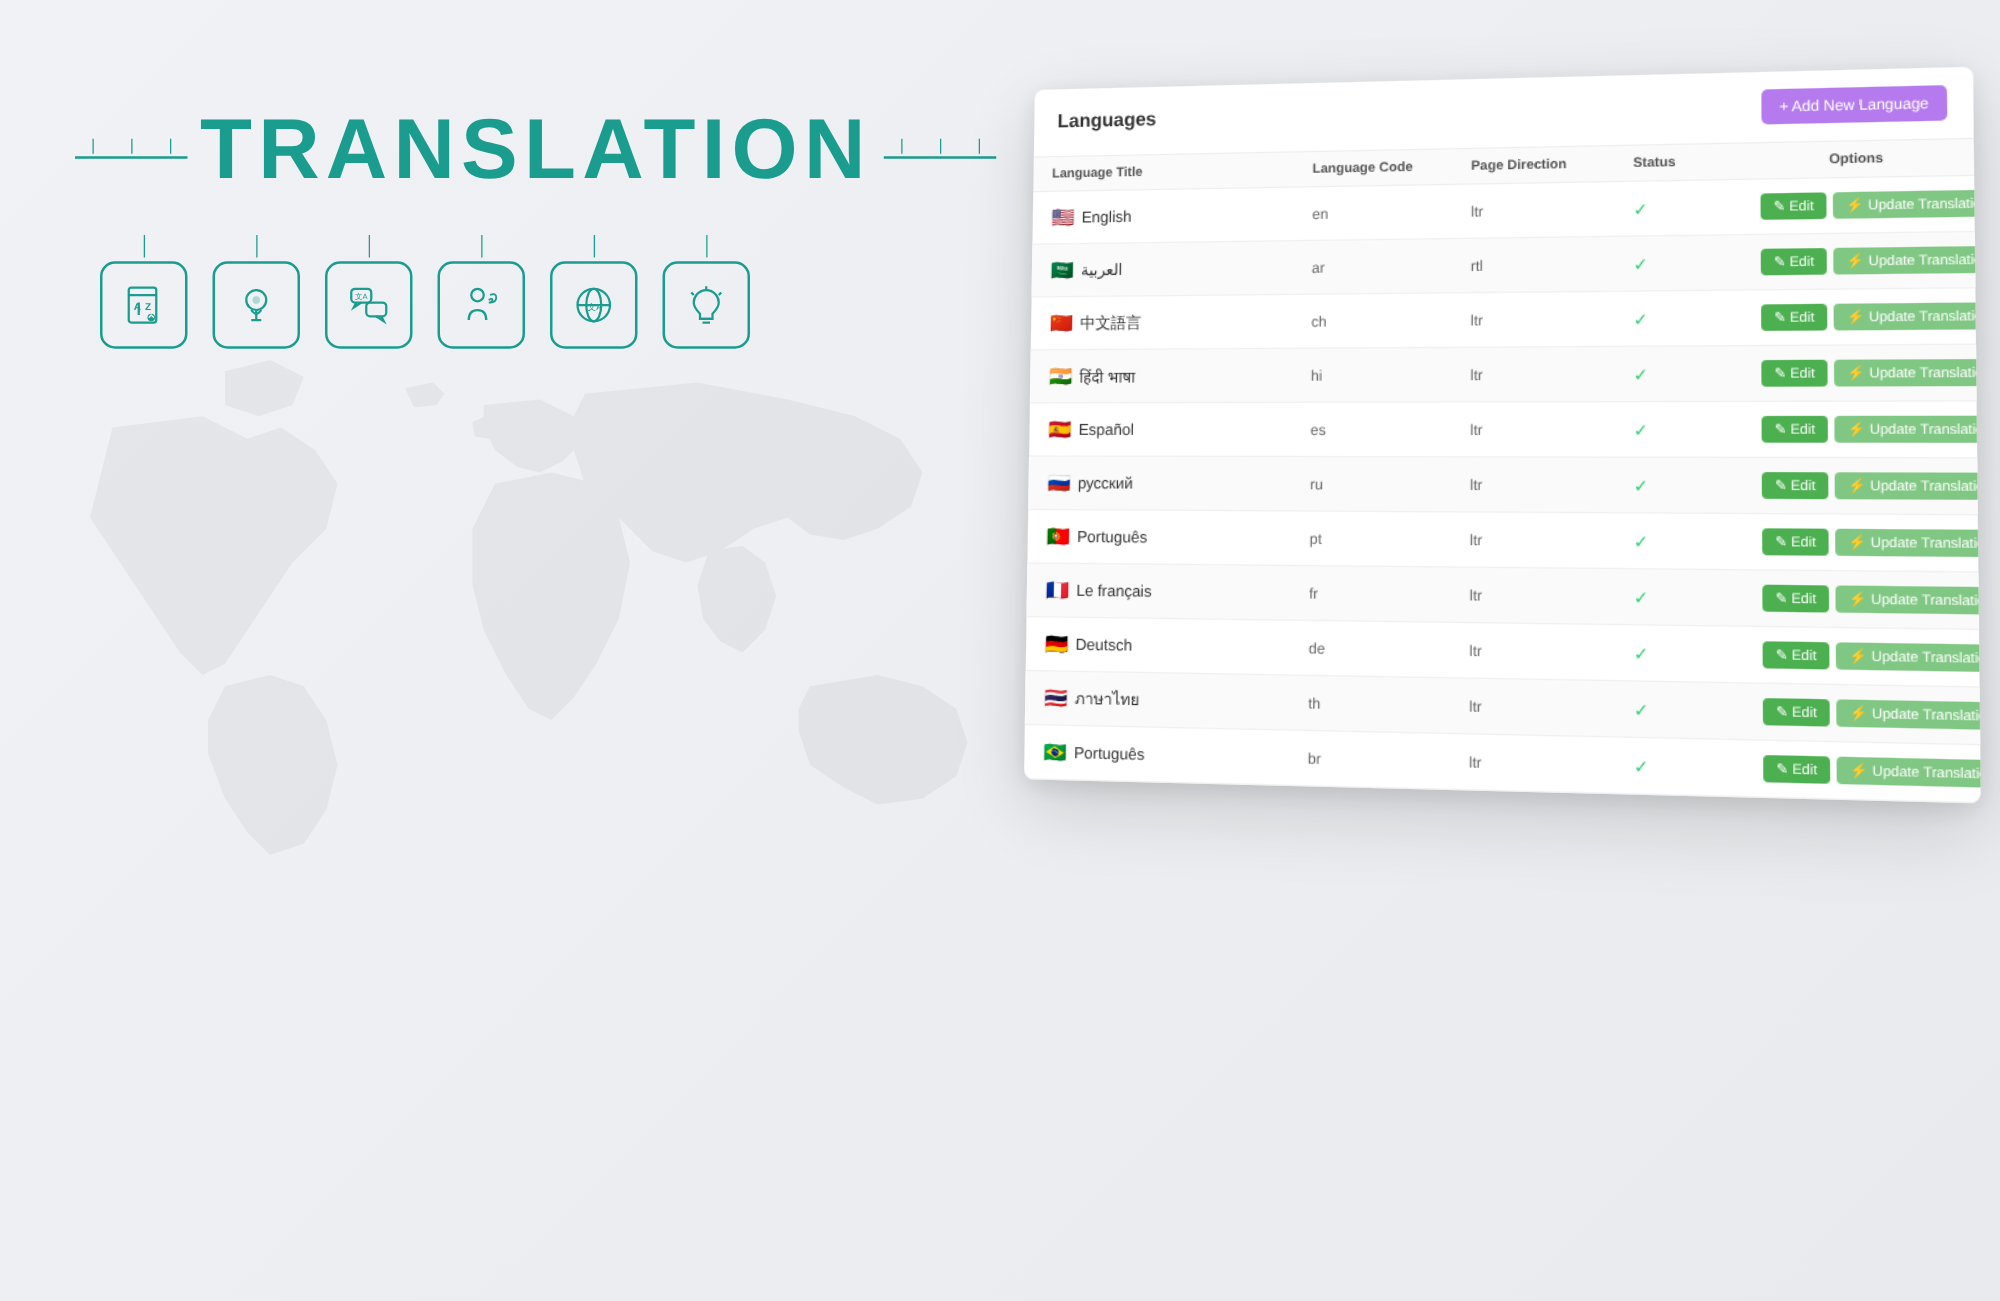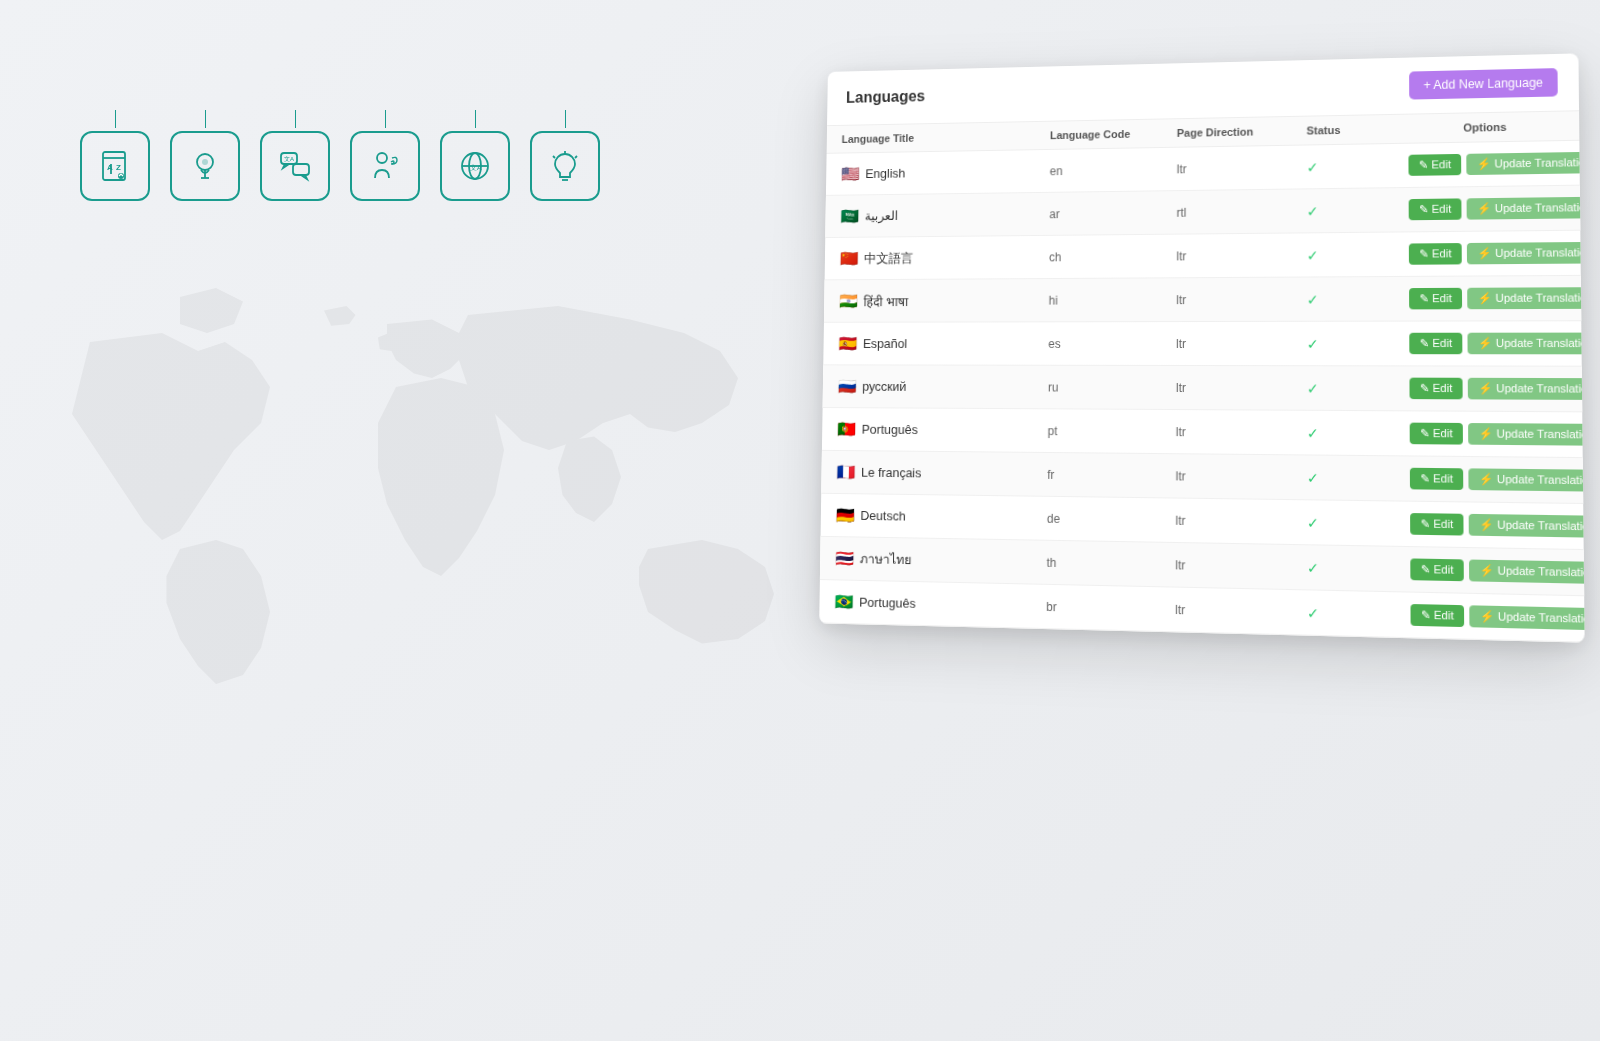--- a/index.html
+++ b/index.html
@@ -247,20 +247,43 @@
 
     <path d="M 770 140 L 790 135 L 800 145 L 795 160 L 780 165 L 768 158 Z"></path>
 
     <path d="M 420 75 L 432 70 L 440 80 L 435 90 L 422 88 Z"></path>
 
     <path d="M 360 45 L 385 40 L 395 50 L 388 60 L 368 62 Z"></path>
   </svg>
 </div>
 
 <div class="left-section">
+  <div class="translation-title">
+    <div class="title-dashes">
+      <div style="display:flex;flex-direction:column;align-items:center;gap:0;">
+        <div style="display:flex;gap:30px;margin-bottom:2px;">
+          <span style="display:inline-block;width:1px;height:12px;background:#1a9c8e;"></span>
+          <span style="display:inline-block;width:1px;height:12px;background:#1a9c8e;"></span>
+          <span style="display:inline-block;width:1px;height:12px;background:#1a9c8e;"></span>
+        </div>
+        <div style="width:90px;height:2px;background:#1a9c8e;"></div>
+      </div>
+    </div>
+    <span style="font-size:68px;font-weight:900;color:#1a9c8e;letter-spacing:5px;text-shadow:none;">TRANSLATION</span>
+    <div class="title-dashes">
+      <div style="display:flex;flex-direction:column;align-items:center;gap:0;">
+        <div style="display:flex;gap:30px;margin-bottom:2px;">
+          <span style="display:inline-block;width:1px;height:12px;background:#1a9c8e;"></span>
+          <span style="display:inline-block;width:1px;height:12px;background:#1a9c8e;"></span>
+          <span style="display:inline-block;width:1px;height:12px;background:#1a9c8e;"></span>
+        </div>
+        <div style="width:90px;height:2px;background:#1a9c8e;"></div>
+      </div>
+    </div>
+  </div>
 
   <div class="icons-row">
 
     <div class="icon-item">
       <div class="icon-dash" style="width:1px;height:18px;background:#1a9c8e;margin:0 auto 3px;"></div>
       <div class="icon-circle">
         <svg width="36" height="36" viewBox="0 0 36 36" fill="none" stroke="#1a9c8e" stroke-width="1.8">
           <rect x="6" y="4" width="22" height="28" rx="2"></rect>
           <line x1="6" y1="10" x2="28" y2="10"></line>
           <text x="10" y="22" font-size="8" fill="#1a9c8e" stroke="none" font-weight="bold">A</text>

